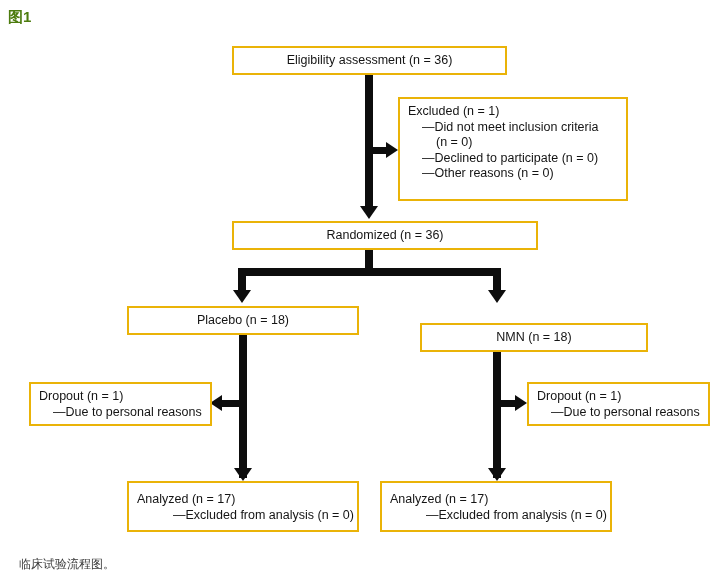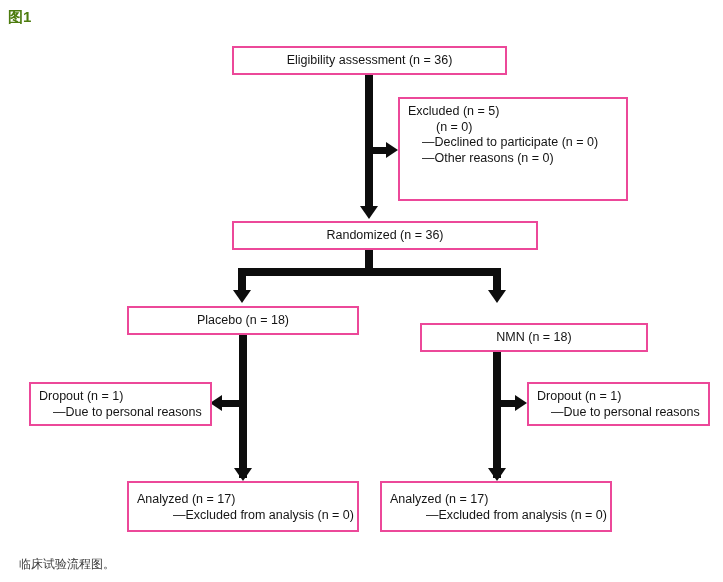--- a/index.html
+++ b/index.html
@@ -41,21 +41,21 @@
     top: 556px;
     font-size: 12px;
     color: #3a3a3a;
     line-height: 16px;
   }
 
   
   .node {
     position: absolute;
     box-sizing: border-box;
-    border: 2px solid #ec4899;
+    border: 2px solid #eab308;
     background: #ffffff;
     font-size: 12.5px;
     line-height: 15.5px;
     color: #141414;
     z-index: 3;
   }
   .node.center {
     display: flex;
     align-items: center;
     justify-content: center;
@@ -118,21 +118,22 @@
     <span class="line">Eligibility assessment (n = 36)</span>
   </div>
 
   <div class="vline" style="left:365px; top:75px; width:8px; height:133px;"></div>
   <div class="arrow-down" style="left:360px; top:206px;"></div>
 
   <div class="hline" style="left:369px; top:147px; width:23px; height:7px;"></div>
   <div class="arrow-right" style="left:386px; top:142px;"></div>
 
   <div class="node left" style="left:398px; top:97px; width:230px; height:104px;">
-    <span class="line">Excluded (n = 5)</span>
+    <span class="line">Excluded (n = 1)</span>
+    <span class="line indent1">—Did not meet inclusion criteria</span>
     <span class="line indent2">(n = 0)</span>
     <span class="line indent1">—Declined to participate (n = 0)</span>
     <span class="line indent1">—Other reasons (n = 0)</span>
   </div>
 
   <div class="node center" style="left:232px; top:221px; width:306px; height:29px;">
     <span class="line">Randomized (n = 36)</span>
   </div>
 
   <div class="vline" style="left:365px; top:250px; width:8px; height:22px;"></div>

